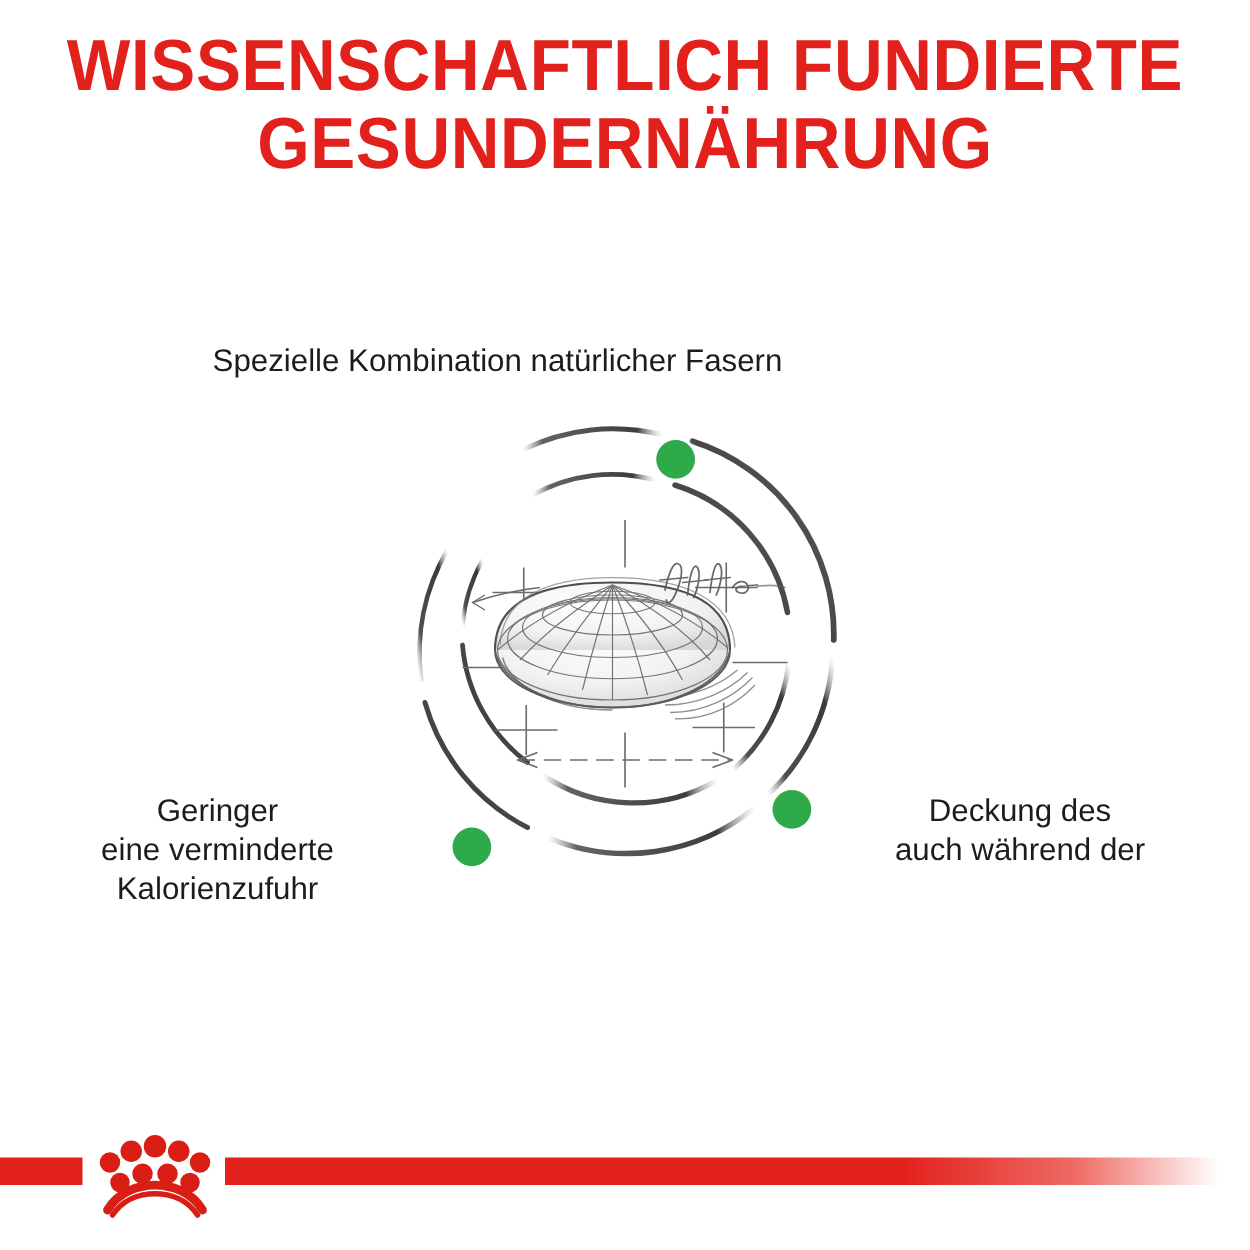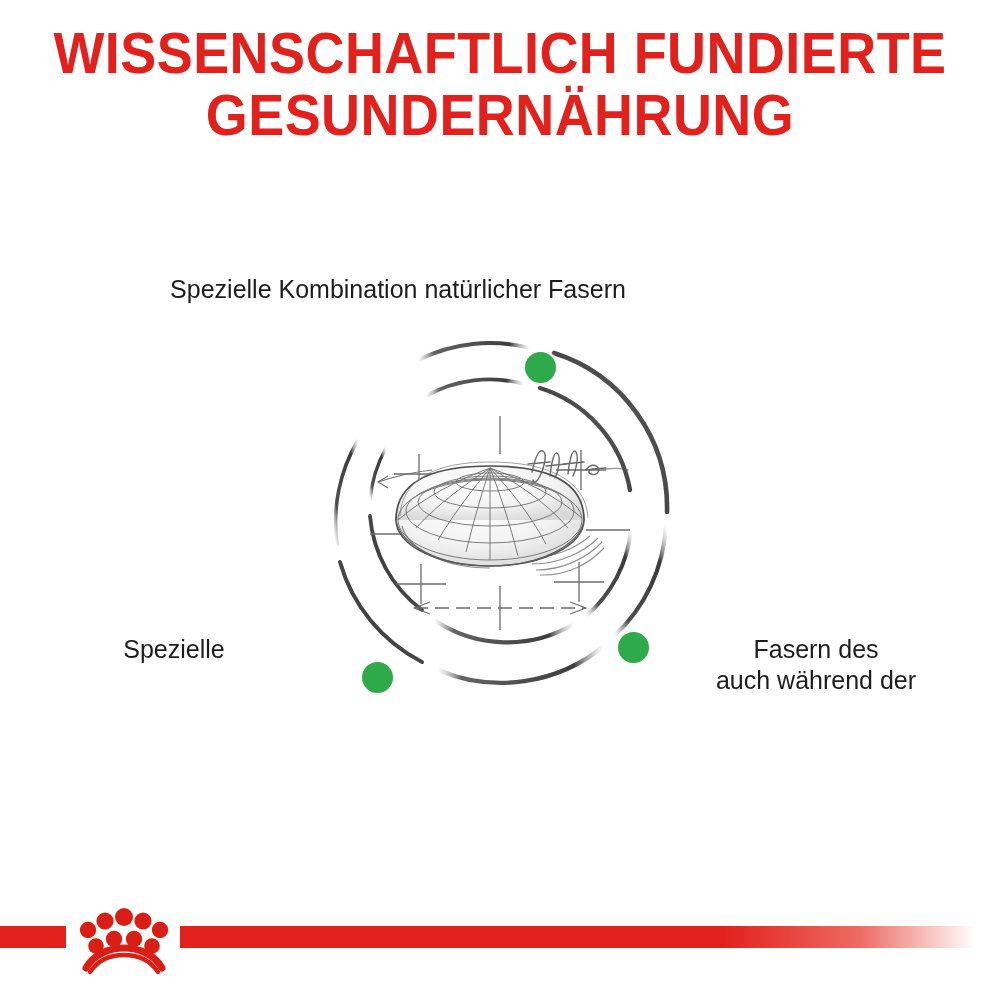--- a/index.html
+++ b/index.html
@@ -277,25 +277,27 @@
       </g>
     </g>
   </svg>
 </div>
 
 <div class="dot" id="dot-top"></div>
 <div class="dot" id="dot-left"></div>
 <div class="dot" id="dot-right"></div>
 
 <div class="side-caption" id="caption-left">
-  <span class="cl">Spezielle</span>
+  <span class="cl">Geringer</span>
+  <span class="cl">eine verminderte</span>
+  <span class="cl">Kalorienzufuhr</span>
 </div>
 
 <div class="side-caption" id="caption-right">
-  <span class="cl">Fasern des</span>
+  <span class="cl">Deckung des</span>
   <span class="cl">auch während der</span>
 </div>
 
 <div id="footer">
   <div id="band-left"></div>
   <div id="band-right"></div>
   <div id="crown">
     <svg viewBox="0 0 112 72" xmlns="http://www.w3.org/2000/svg">
       <g fill="#d81e15">
 

